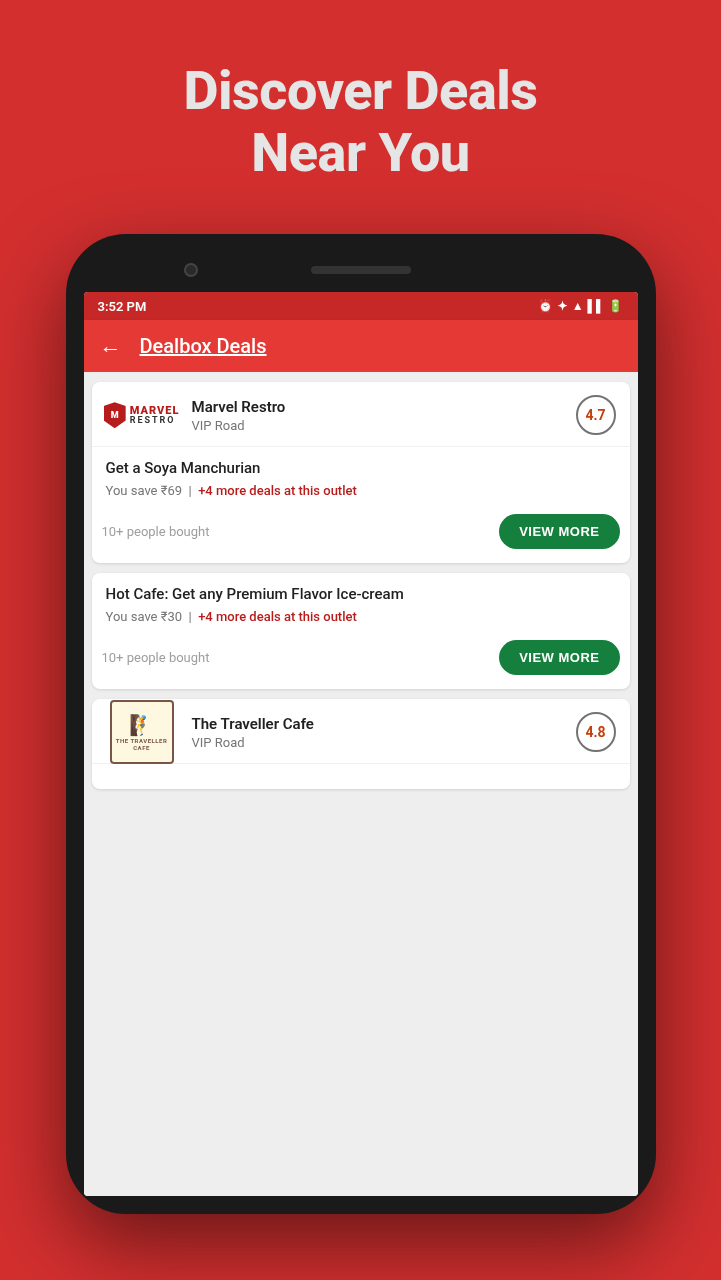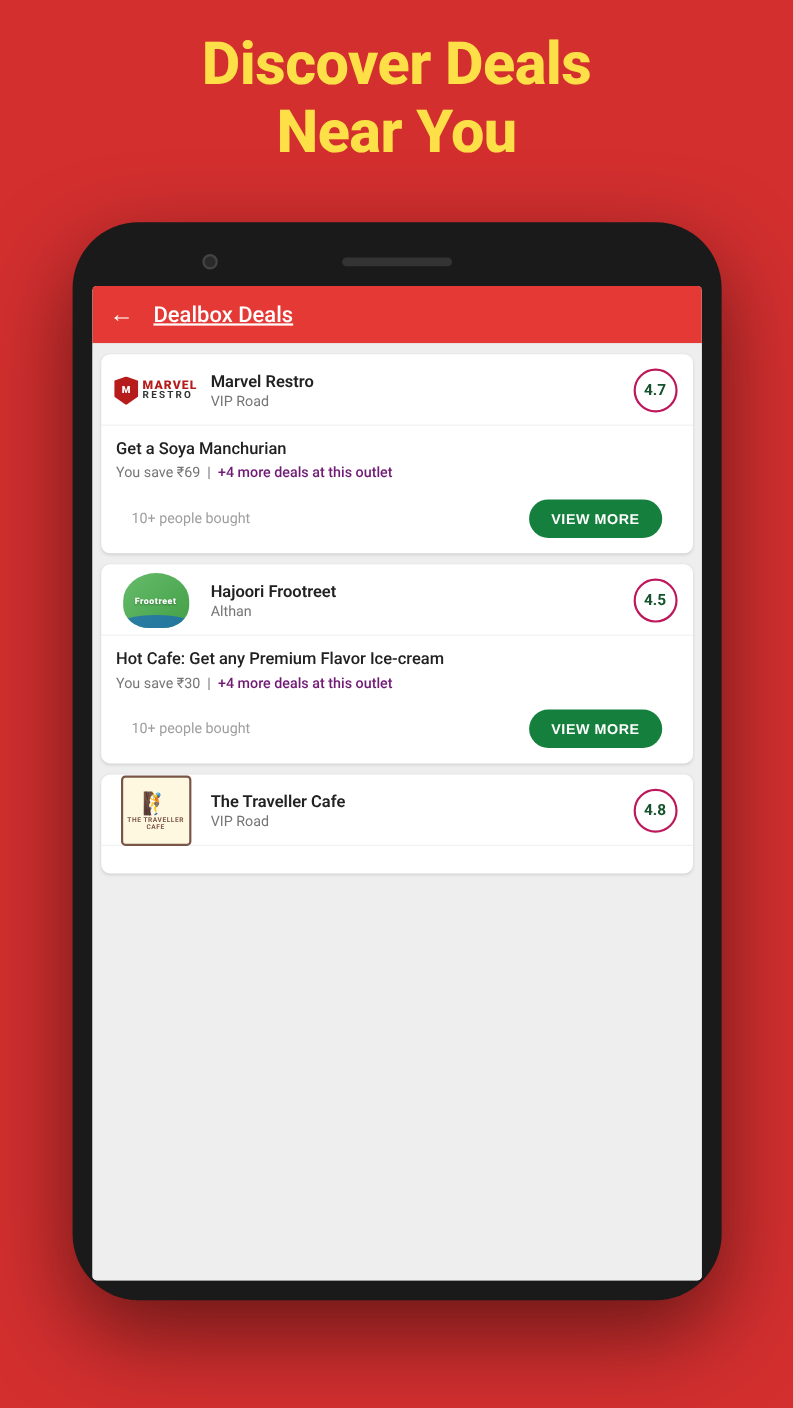--- a/index.html
+++ b/index.html
@@ -9,23 +9,23 @@
       background-color: #d32f2f;
       font-family: 'Roboto', Arial, sans-serif;
       overflow: hidden;
       display: flex;
       flex-direction: column;
       align-items: center;
     }
 
     
     .hero-text {
-      margin-top: 28px;
+      margin-top: 60px;
       text-align: center;
-      color: #fde047;
+      color: #e5e5e5;
       font-size: 54px;
       font-weight: 800;
       line-height: 1.15;
       letter-spacing: -0.5px;
     }
 
     
     .phone-shell {
       margin-top: 50px;
       width: 590px;
@@ -161,55 +161,55 @@
     }
     .outlet-location {
       font-size: 13px;
       color: #757575;
       margin-top: 2px;
     }
     .rating-badge {
       width: 40px;
       height: 40px;
       border-radius: 50%;
-      border: 2px solid #be185d;
+      border: 2px solid #737373;
       display: flex;
       align-items: center;
       justify-content: center;
       font-size: 14px;
       font-weight: 700;
-      color: #14532d;
+      color: #c2410c;
       flex-shrink: 0;
     }
 
     
     .deal-info-row {
       padding: 12px 14px 8px;
     }
     .deal-title {
       font-size: 15px;
       font-weight: 500;
       color: #212121;
       margin-bottom: 6px;
     }
     .deal-savings {
       font-size: 13px;
       color: #757575;
     }
     .deal-savings .more-deals {
-      color: #701a75;
+      color: #b91c1c;
       font-weight: 500;
     }
 
     
     .deal-bottom-row {
       display: flex;
       align-items: center;
       justify-content: space-between;
-      padding: 8px 28px 14px;
+      padding: 8px 10px 14px;
     }
     .people-bought {
       font-size: 13px;
       color: #9e9e9e;
     }
     .view-more-btn {
       background: #15803d;
       color: white;
       border: none;
       border-radius: 24px;
@@ -325,20 +325,30 @@
 </div>
 
 <div class="phone-shell">
   <div class="phone-top-bar">
     <div class="camera"></div>
     <div class="speaker"></div>
   </div>
 
   <div class="phone-screen">
 
+    <div class="status-bar">
+      <span>3:52 PM</span>
+      <div class="status-icons">
+        <span>⏰</span>
+        <span>✦</span>
+        <span>▲</span>
+        <span>▌▌</span>
+        <span>🔋</span>
+      </div>
+    </div>
 
     <div class="app-bar">
       <span class="back-arrow">←</span>
       <span class="app-bar-title">Dealbox Deals</span>
     </div>
 
     <div class="content-area">
 
       <div class="deal-card">
         <div class="outlet-row">
@@ -365,33 +375,20 @@
             <span class="more-deals">+4 more deals at this outlet</span>
           </div>
         </div>
         <div class="deal-bottom-row">
           <span class="people-bought">10+ people bought</span>
           <button class="view-more-btn">VIEW MORE</button>
         </div>
       </div>
 
       <div class="deal-card">
-        <div class="outlet-row">
-          <div class="outlet-logo">
-            <div class="frootreet-circle">
-              <span class="frootreet-text">Frootreet</span>
-              <div class="frootreet-splash"></div>
-            </div>
-          </div>
-          <div class="outlet-info">
-            <div class="outlet-name">Hajoori Frootreet</div>
-            <div class="outlet-location">Althan</div>
-          </div>
-          <div class="rating-badge">4.5</div>
-        </div>
         <div class="deal-info-row">
           <div class="deal-title">Hot Cafe: Get any Premium Flavor Ice-cream</div>
           <div class="deal-savings">
             <span>You save ₹30</span>
             <span> &nbsp;|&nbsp; </span>
             <span class="more-deals">+4 more deals at this outlet</span>
           </div>
         </div>
         <div class="deal-bottom-row">
           <span class="people-bought">10+ people bought</span>

